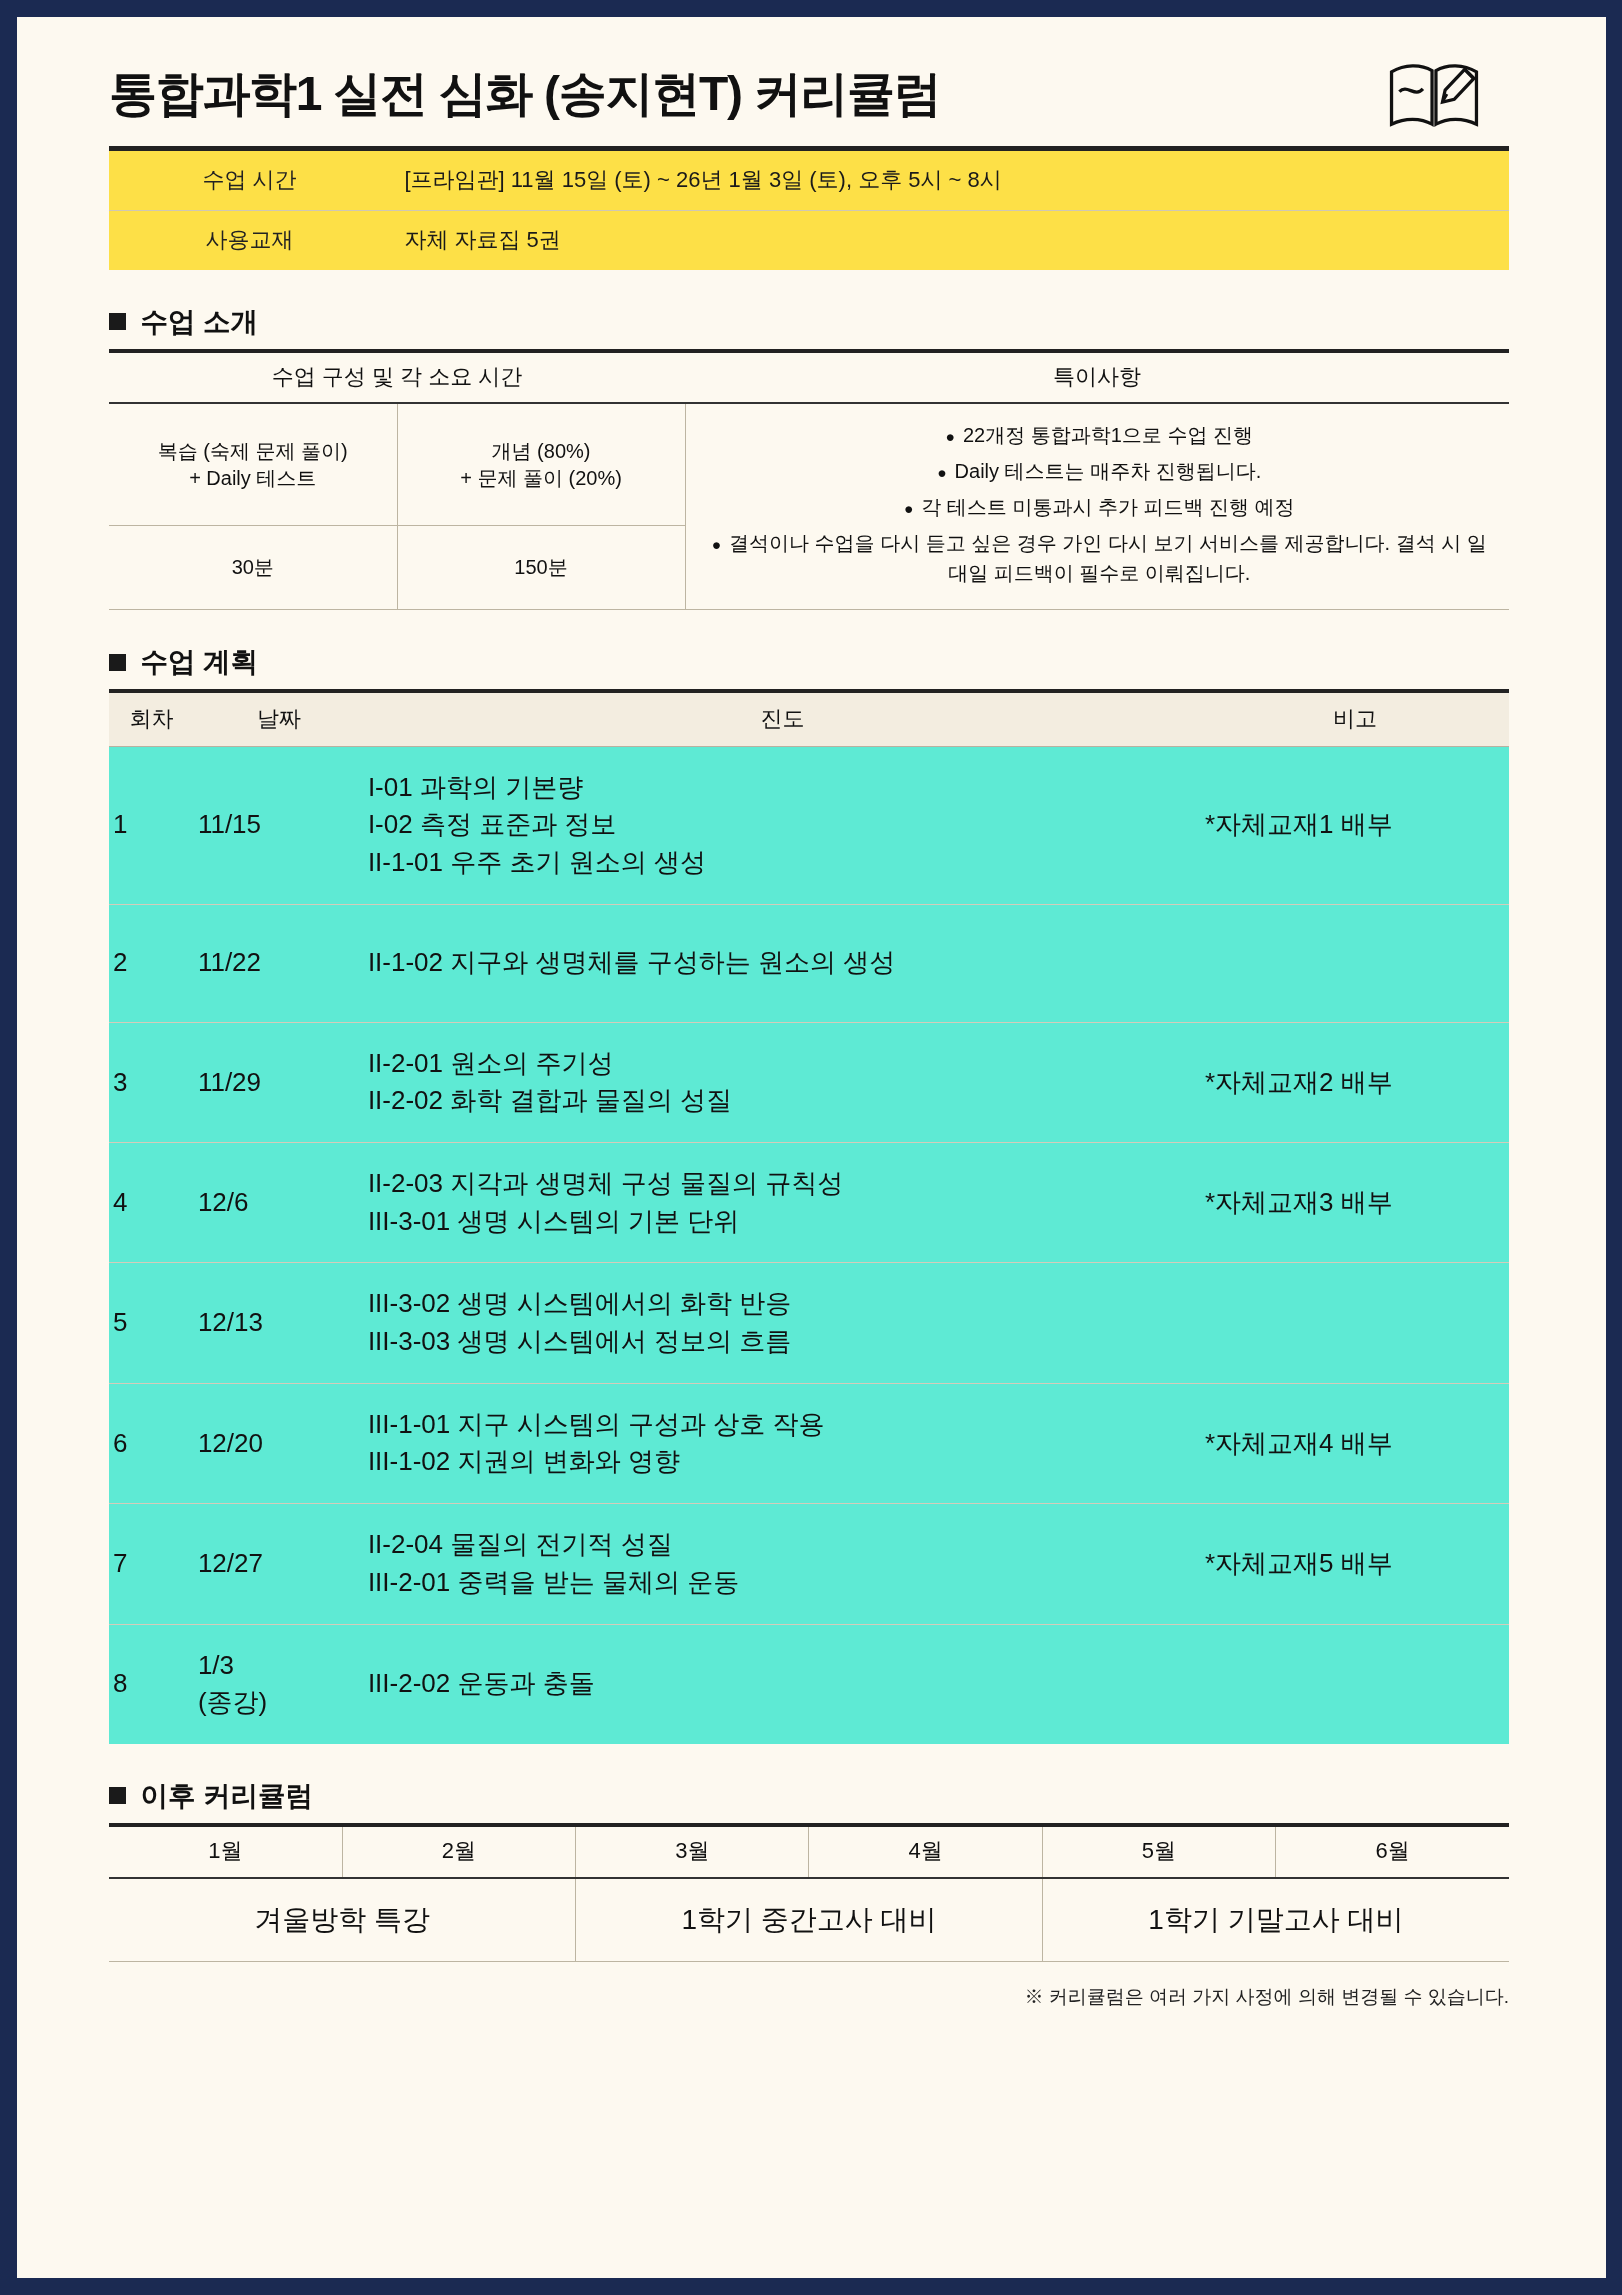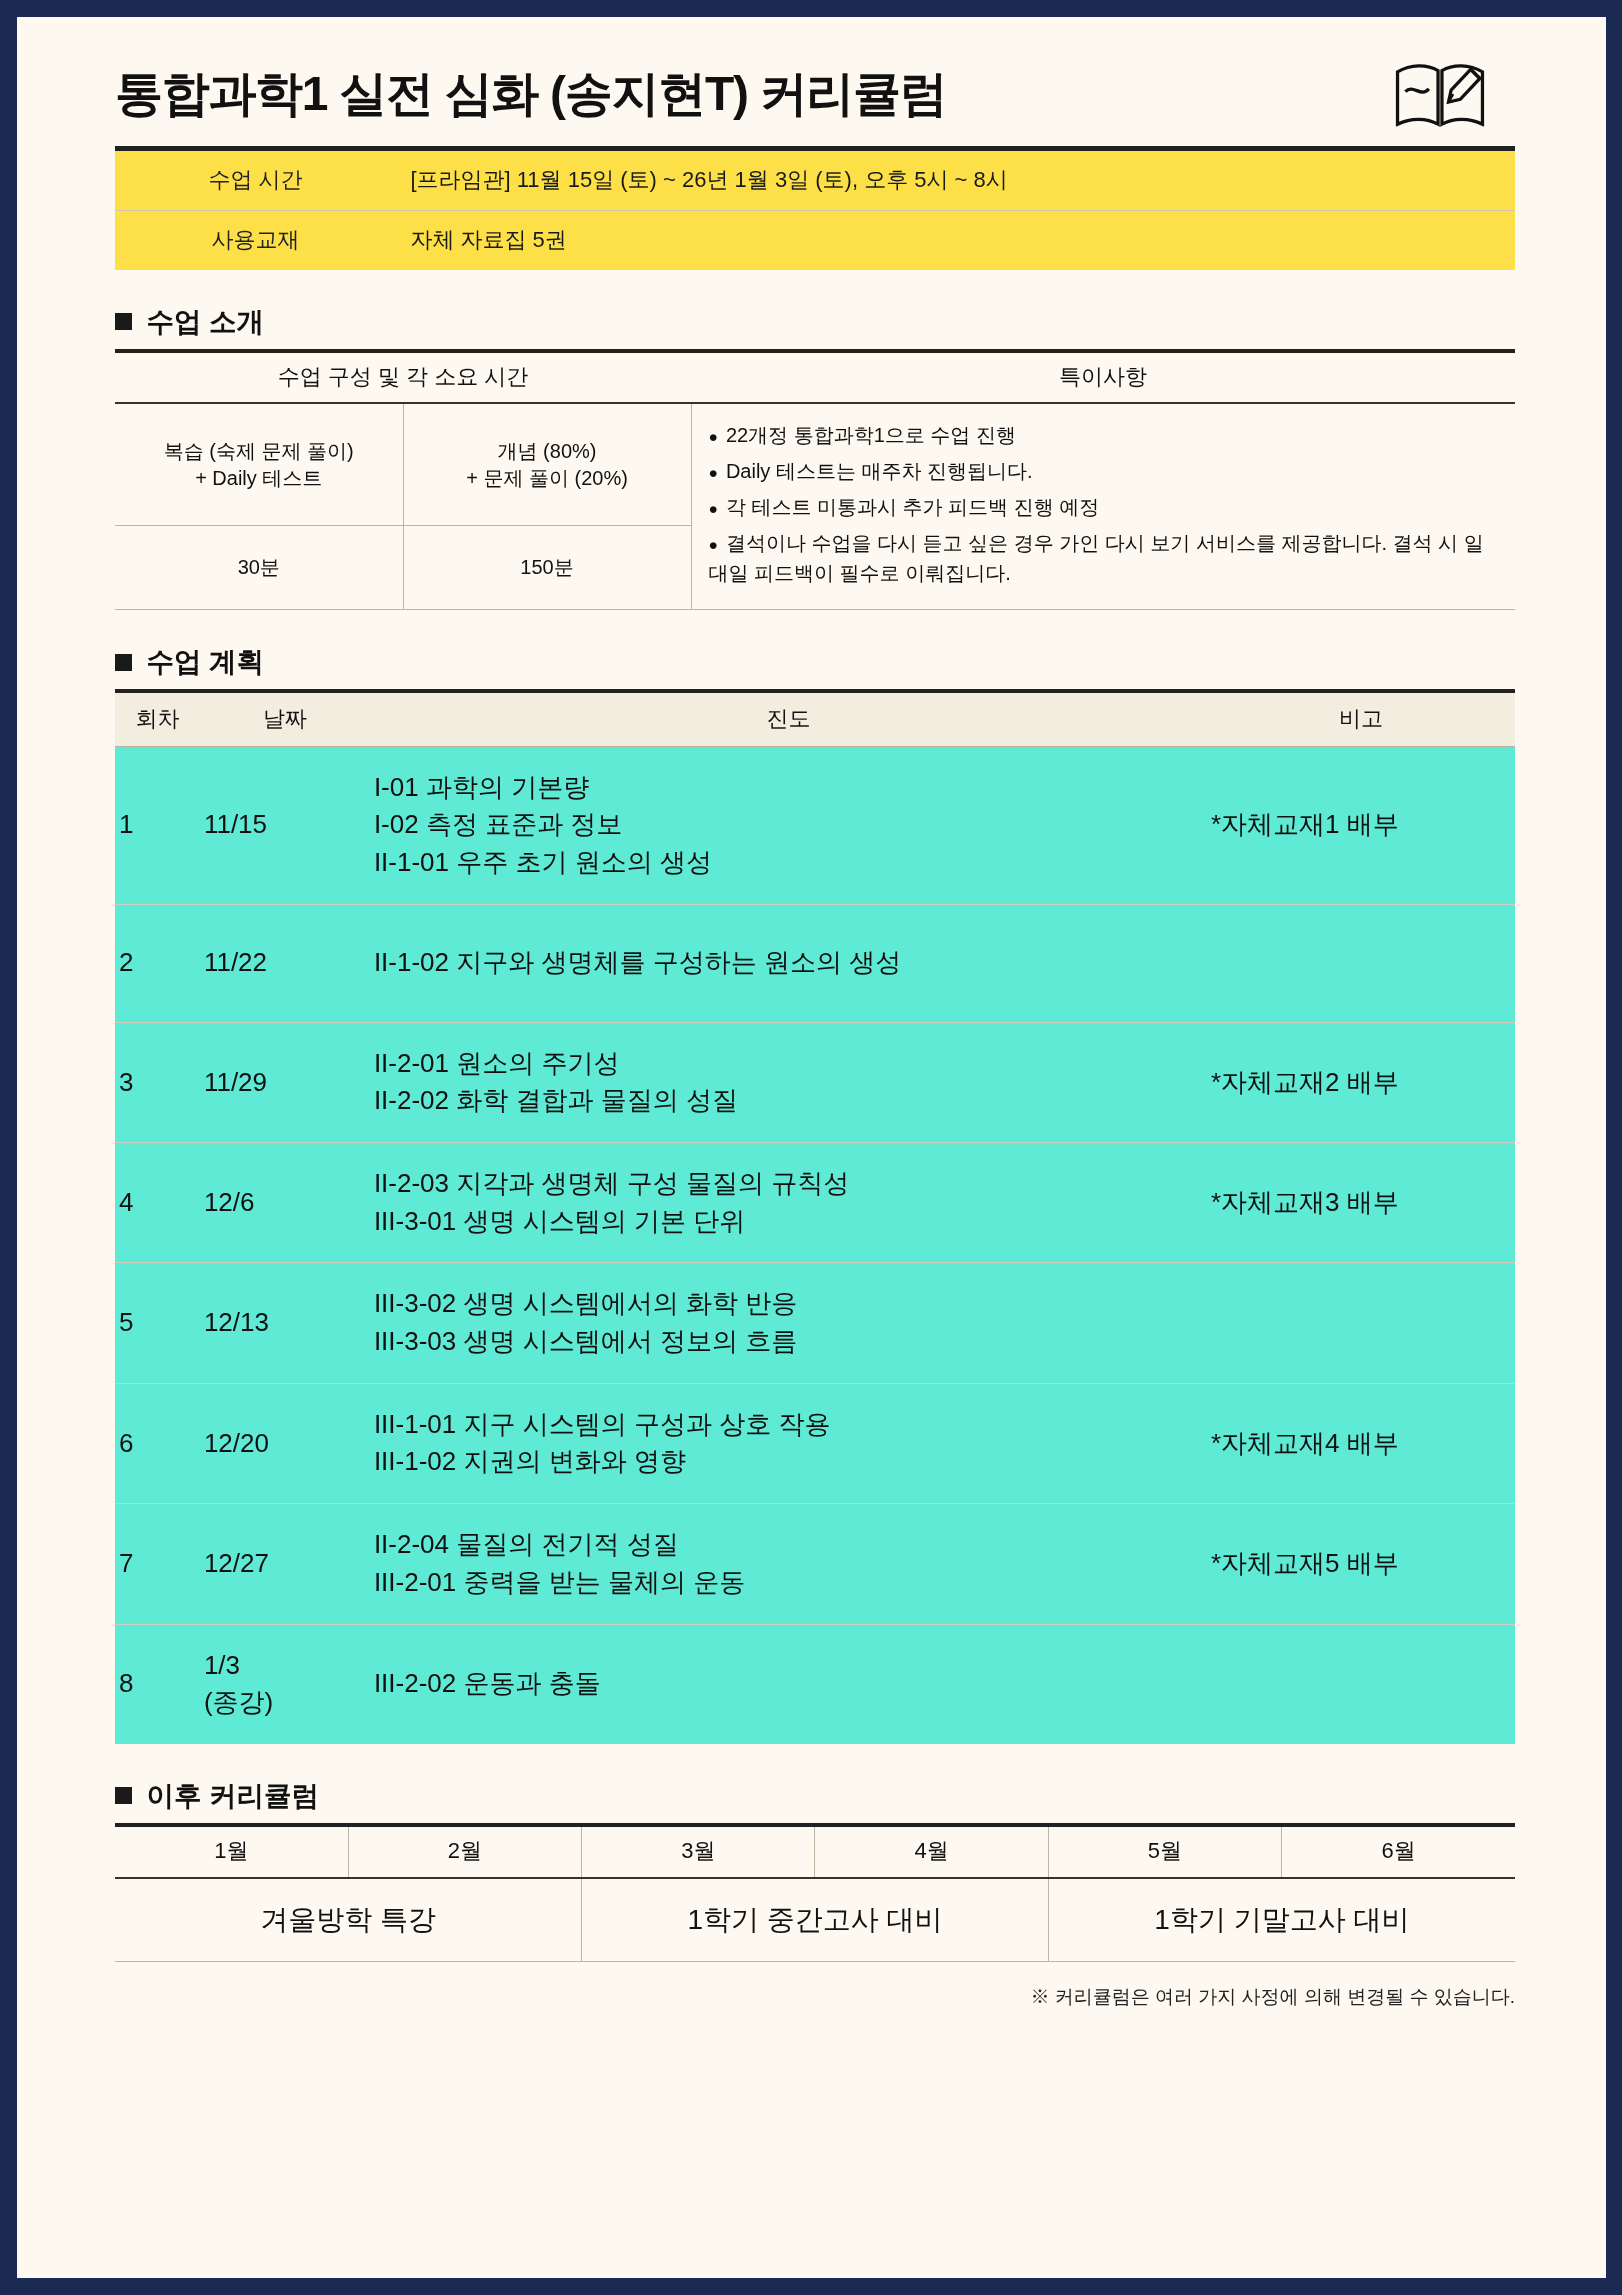--- a/index.html
+++ b/index.html
@@ -17,21 +17,21 @@
     position: absolute;
     left: 17px;
     top: 17px;
     width: 1589px;
     height: 2261px;
     background: #fdf9f0;
     box-sizing: border-box;
   }
   .inner {
     position: absolute;
-    left: 98px;
+    left: 92px;
     top: 34px;
     width: 1400px;
   }
 
   
   .title-row {
     display: flex;
     align-items: center;
     justify-content: space-between;
     padding: 0 0 5.2px 0;
@@ -120,21 +120,21 @@
   .intro-table td {
     font-size: 20px;
     color: #111;
     text-align: center;
     border-bottom: 1.3px solid #bdb5a2;
     border-right: 1.3px solid #bdb5a2;
     padding: 17px 6.5px;
     line-height: 1.35;
   }
   .intro-table td.bullets {
-    text-align: left;
+    text-align: center;
     padding: 15.7px 13px 15.7px 17px;
     border-right: none;
     line-height: 1.5;
     vertical-align: top;
     margin-left: 36px;
   }
   .intro-table tr.r2 td {
     border-bottom: 1.3px solid #bdb5a2;
   }
   .bullet-line {

